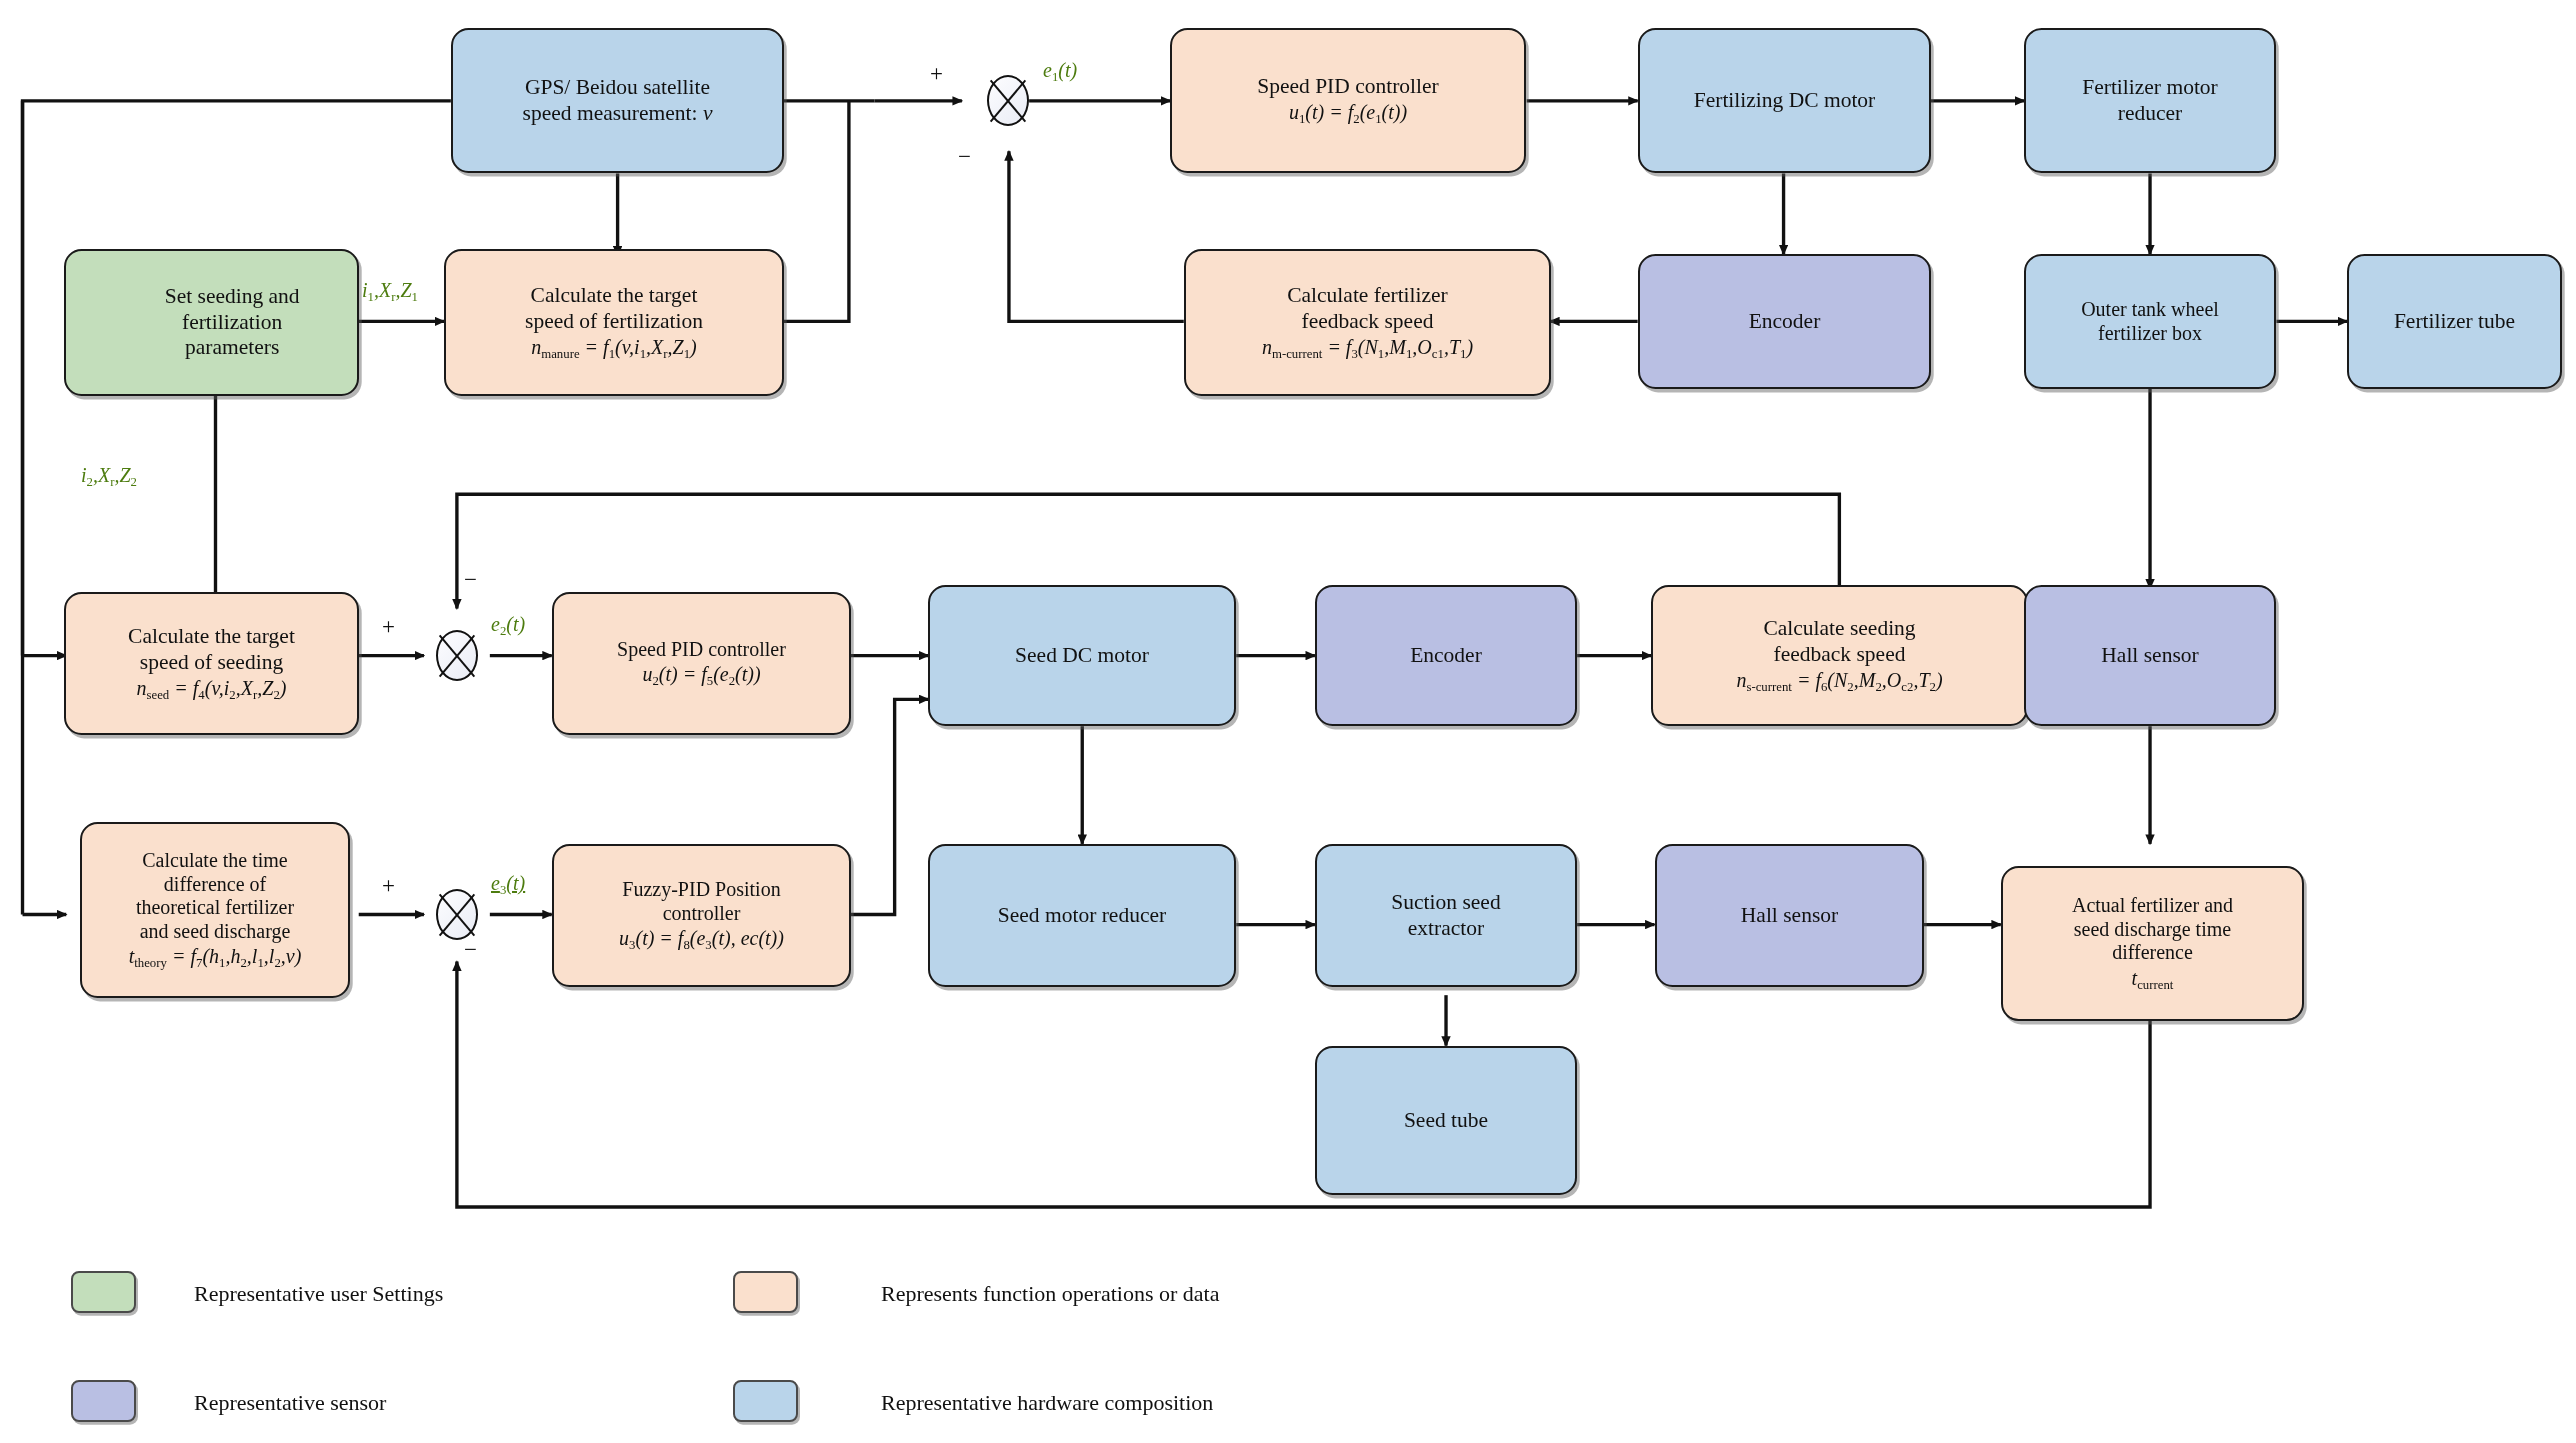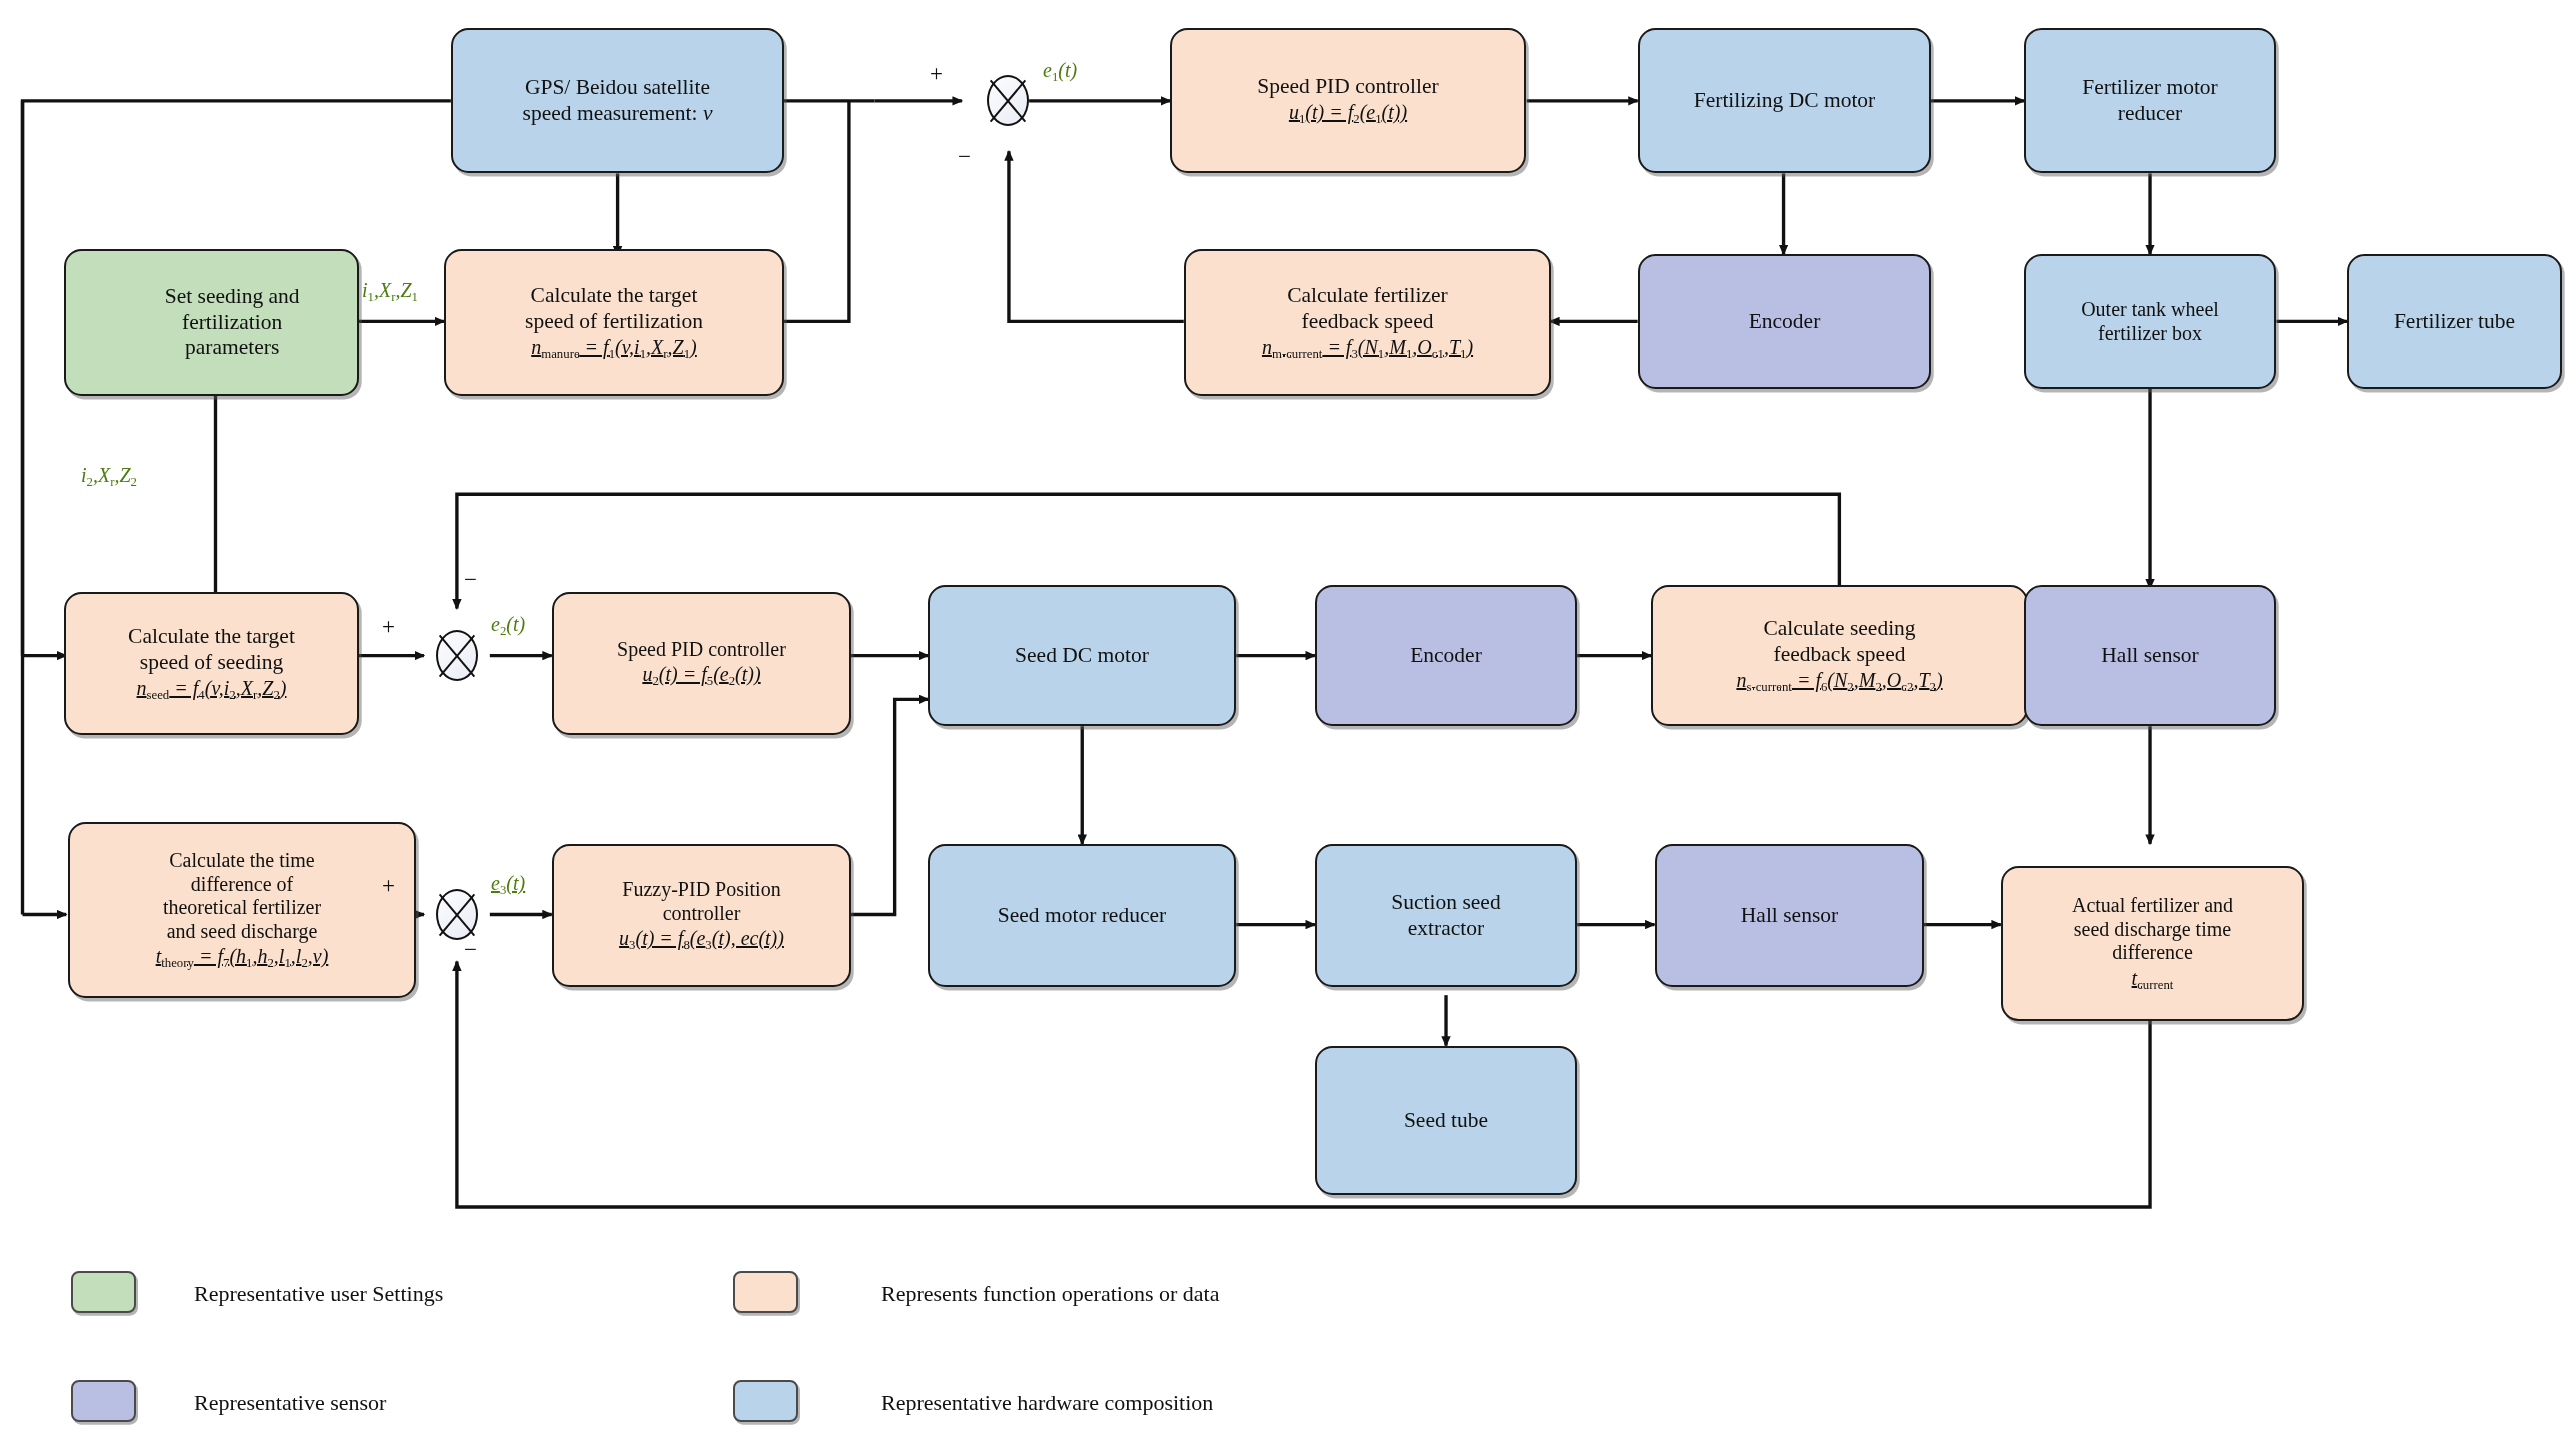--- a/index.html
+++ b/index.html
@@ -13,21 +13,21 @@
         box-shadow:2.7px 3.4px 0 rgba(90,90,90,.45);padding:4px 6.7px;}
   .node .ln{display:block;white-space:nowrap;}
   .t-hw{background:#b9d4ea;}
   .t-fn{background:#fae0cd;}
   .t-sensor{background:#b9bfe3;}
   .t-user{background:#c3debb;}
 
   .f32{font-size:21.5px;}
   .f30{font-size:20px;}
   .f26{font-size:17.5px;}
-  .eq{font-style:italic;font-size:20px;margin-top:2px;white-space:nowrap;text-decoration:underline;}
+  .eq{font-style:italic;font-size:20px;margin-top:2px;white-space:nowrap;}
   sub{font-size:.64em;vertical-align:-.28em;font-style:normal;}
   .it{font-style:italic;}
 
   .sum{position:absolute;width:42px;height:51px;border:2px solid #111;border-radius:50%;
        background:linear-gradient(135deg,#fdfdff 0%,#e9ecf5 100%);box-sizing:border-box;}
   .sum::before,.sum::after{content:"";position:absolute;left:50%;top:50%;width:54px;height:2px;
        background:#111;transform-origin:center;}
   .sum::before{transform:translate(-50%,-50%) rotate(50deg);}
   .sum::after{transform:translate(-50%,-50%) rotate(-50deg);}
 
@@ -192,21 +192,21 @@
   <div class="node t-fn" style="left:1651px;top:585px;width:377px;height:141px;">
     <span class="ln f32">Calculate seeding</span>
     <span class="ln f32">feedback speed</span>
     <span class="eq">n<sub>s-current</sub> = f<sub>6</sub>(N<sub>2</sub>,M<sub>2</sub>,O<sub>c2</sub>,T<sub>2</sub>)</span>
   </div>
 
   <div class="node t-sensor" style="left:2024px;top:585px;width:252px;height:141px;">
     <span class="ln f32">Hall sensor</span>
   </div>
 
-  <div class="node t-fn" style="left:68px;top:822px;width:348px;height:176px;">
+  <div class="node t-fn" style="left:80px;top:822px;width:270px;height:176px;">
     <span class="ln f30">Calculate the time</span>
     <span class="ln f30">difference of</span>
     <span class="ln f30">theoretical fertilizer</span>
     <span class="ln f30">and seed discharge</span>
     <span class="eq f26">t<sub>theory</sub> = f<sub>7</sub>(h<sub>1</sub>,h<sub>2</sub>,l<sub>1</sub>,l<sub>2</sub>,v)</span>
   </div>
 
   <div class="node t-fn" style="left:552px;top:844px;width:299px;height:143px;">
     <span class="ln f30">Fuzzy-PID Position</span>
     <span class="ln f30">controller</span>

